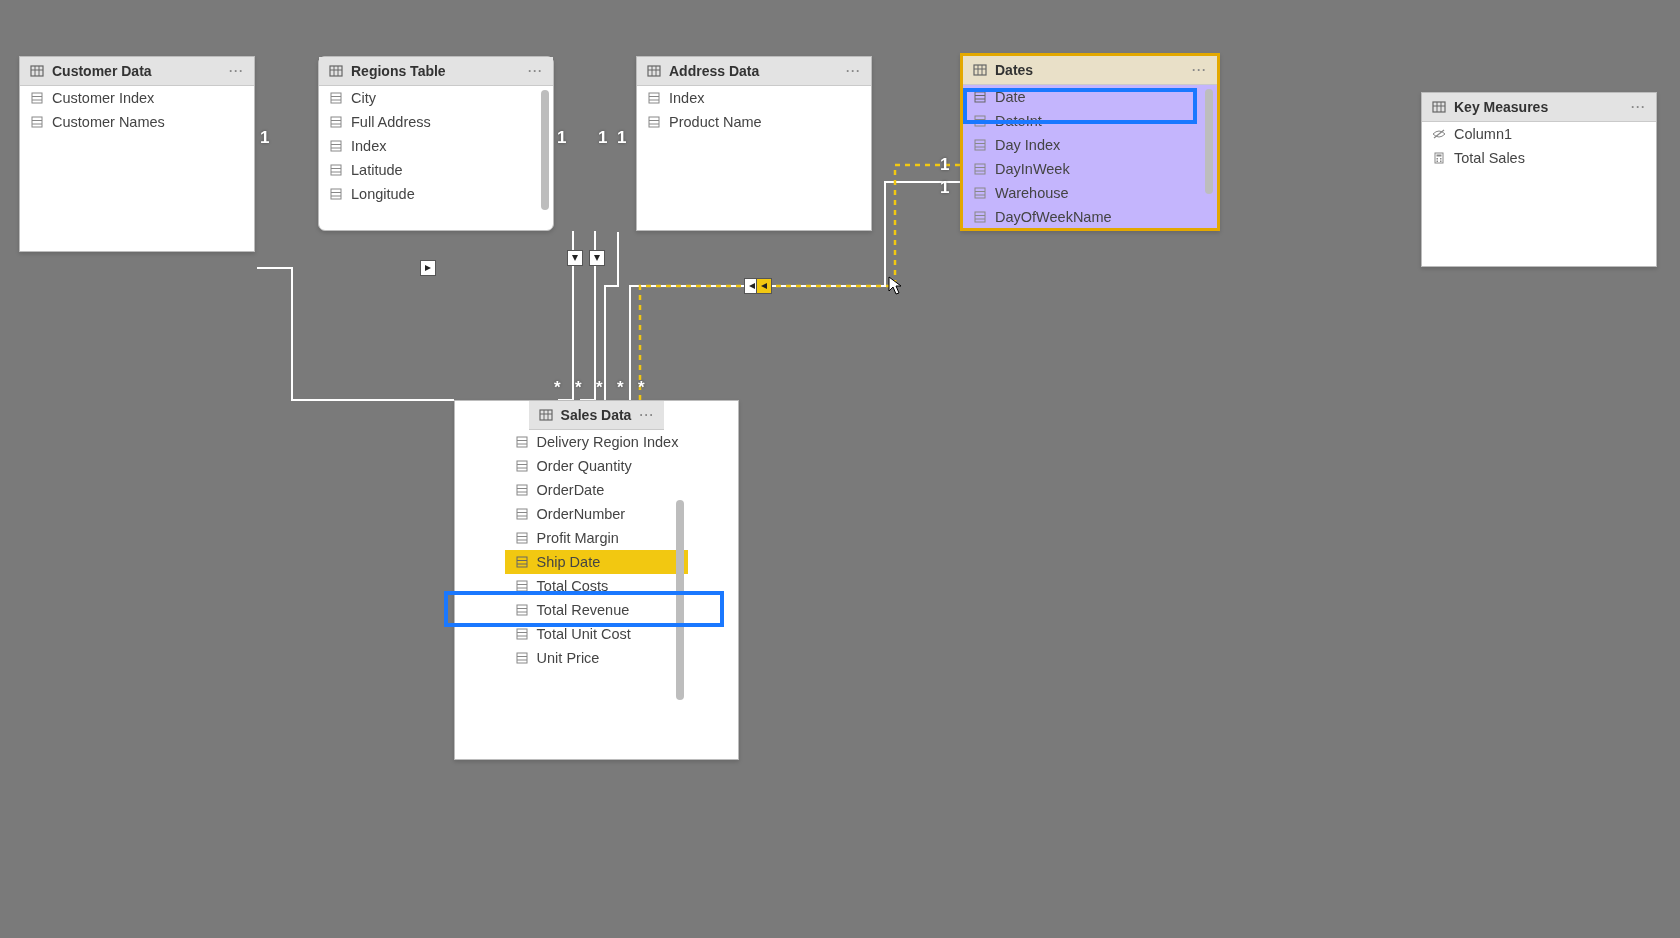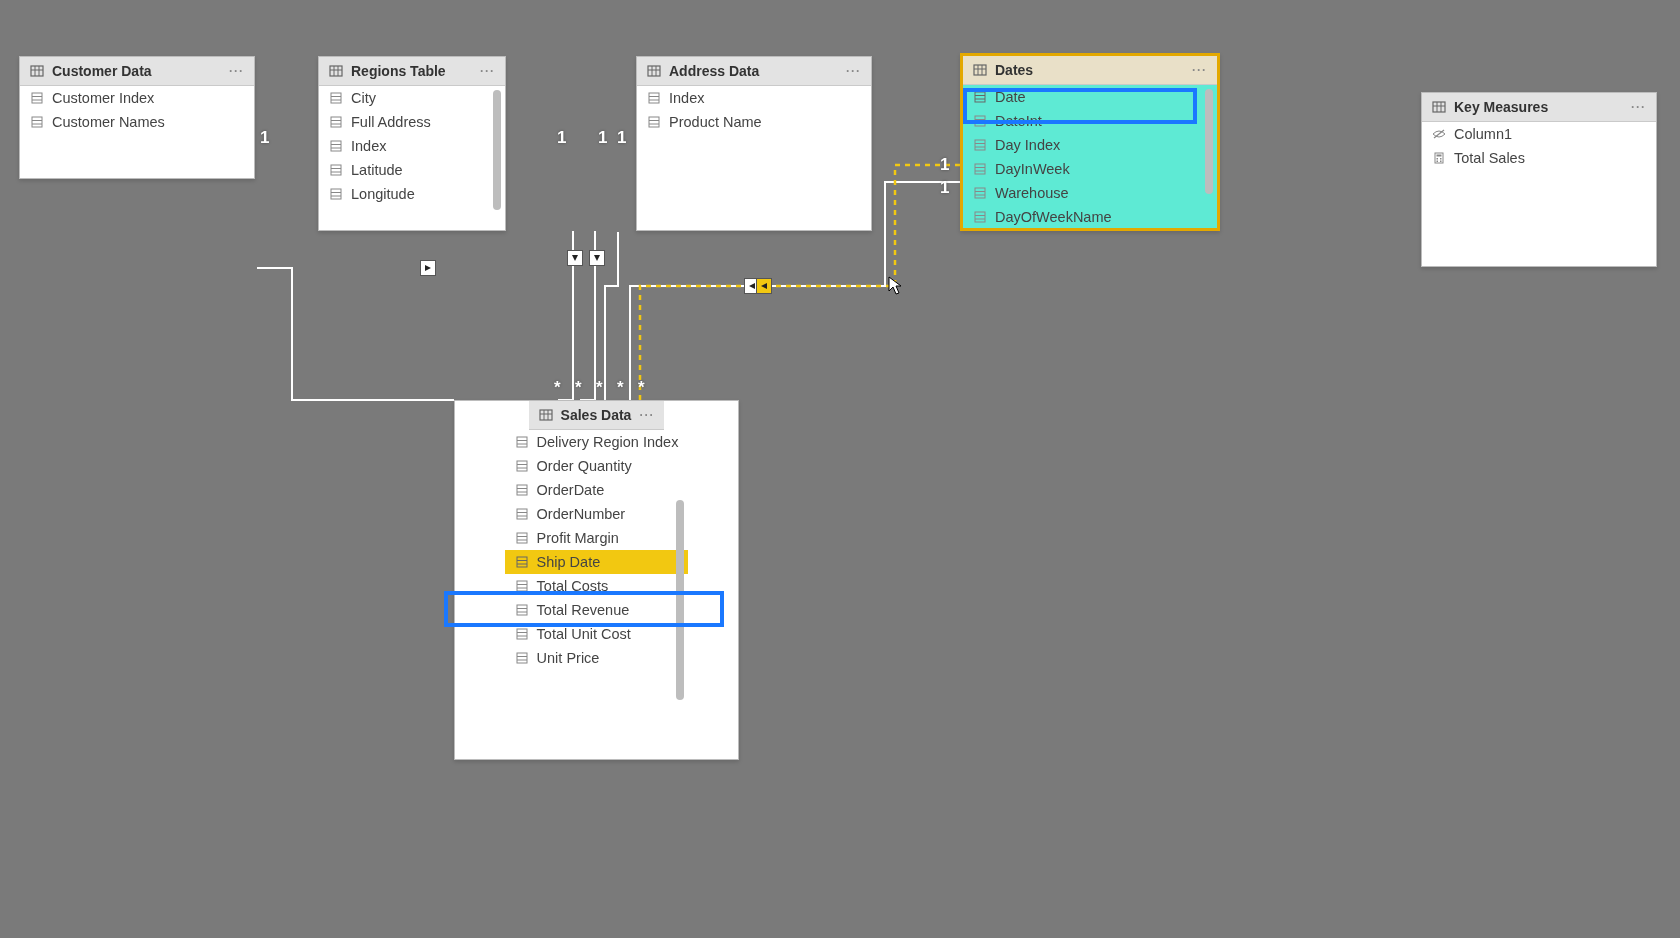--- a/index.html
+++ b/index.html
@@ -54,21 +54,21 @@
   .field-row {
     display: flex;
     align-items: center;
     gap: 8px;
     padding: 4px 10px;
     color: #444;
     background: #ffffff;
     font-size: 14.5px;
     position: relative;
   }
-  .table-card.selected .field-row { background: #5eead4; }
+  .table-card.selected .field-row { background: #c4b5fd; }
   .field-row.selected {
     background: #f2c811;
   }
   .field-row .icon {
     width: 14px; height: 14px;
     flex: 0 0 14px;
     display: inline-flex; align-items: center; justify-content: center;
   }
   .highlight-box {
     position: absolute;
@@ -118,21 +118,21 @@
     <path d="M 573 231 L 573 400 L 558 400" stroke="#ffffff" stroke-width="2" fill="none"></path>
     <path d="M 595 231 L 595 400 L 580 400" stroke="#ffffff" stroke-width="2" fill="none"></path>
 
     <path d="M 618 232 L 618 286 L 605 286 L 605 400" stroke="#ffffff" stroke-width="2" fill="none"></path>
 
     <path d="M 960 182 L 885 182 L 885 286 L 630 286 L 630 400" stroke="#ffffff" stroke-width="2" fill="none"></path>
 
     <path d="M 960 165 L 895 165 L 895 286 L 640 286 L 640 400" stroke="#f2c811" stroke-width="2.5" fill="none" stroke-dasharray="5 5"></path>
   </svg>
 
-  <div class="table-card" style="left:19px;top:56px;width:236px;height:123px;">
+  <div class="table-card" style="left:19px;top:56px;width:236px;height:196px;">
     <div class="table-header">
       <span class="icon">
         <svg class="icon-svg" width="14" height="14" viewBox="0 0 14 14">
             <rect x="1" y="2" width="12" height="10" fill="none" stroke="#666" stroke-width="1.2"></rect>
             <line x1="1" y1="6" x2="13" y2="6" stroke="#666" stroke-width="1"></line>
             <line x1="5" y1="2" x2="5" y2="12" stroke="#666" stroke-width="1"></line>
             <line x1="9" y1="2" x2="9" y2="12" stroke="#666" stroke-width="1"></line>
           </svg>
       </span>
       <span class="title">Customer Data</span>
@@ -156,21 +156,21 @@
               <line x1="1" y1="4.5" x2="11" y2="4.5" stroke="#888"></line>
               <line x1="1" y1="8" x2="11" y2="8" stroke="#888"></line>
             </svg>
           </span>
           <span>Customer Names</span>
         </div>
     </div>
   </div>
   <span class="rel-label" style="left:260px;top:128px;">1</span>
 
-  <div class="table-card" style="left:318px;top:56px;width:188px;height:175px;">
+  <div class="table-card" style="left:318px;top:56px;width:236px;height:175px;border-radius:7px;">
     <div class="table-header">
       <span class="icon">
           <svg class="icon-svg" width="14" height="14" viewBox="0 0 14 14">
             <rect x="1" y="2" width="12" height="10" fill="none" stroke="#666" stroke-width="1.2"></rect>
             <line x1="1" y1="6" x2="13" y2="6" stroke="#666"></line>
             <line x1="5" y1="2" x2="5" y2="12" stroke="#666"></line>
             <line x1="9" y1="2" x2="9" y2="12" stroke="#666"></line>
           </svg>
         </span>
       <span class="title">Regions Table</span>

